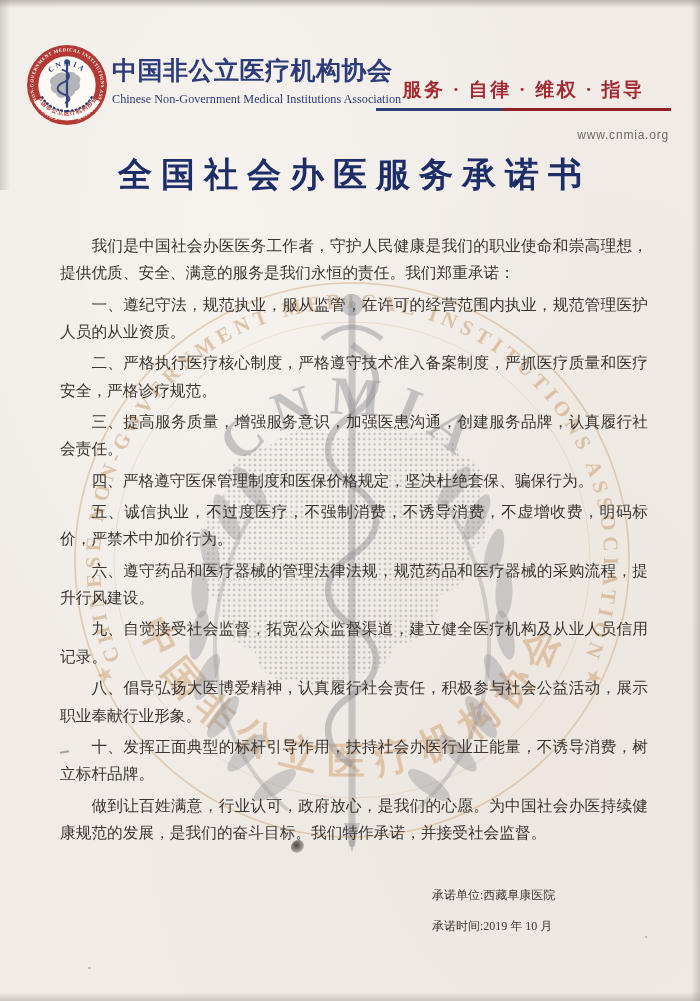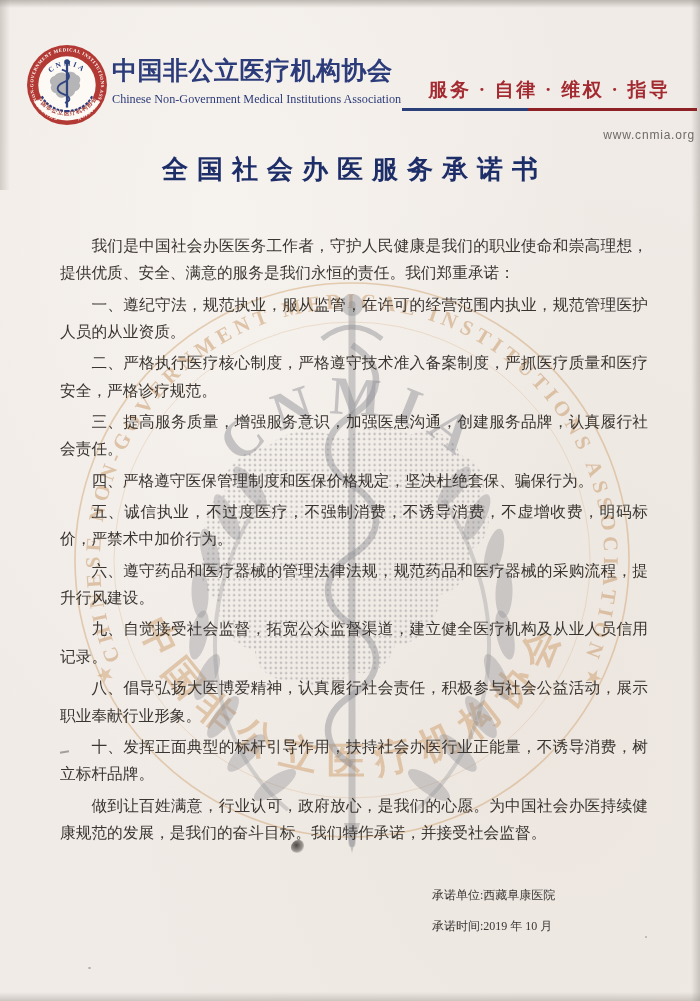--- a/index.html
+++ b/index.html
@@ -20,28 +20,28 @@
   .scan-top{position:absolute;top:0;left:0;right:0;height:8px;background:linear-gradient(180deg,rgba(148,141,135,.55),rgba(148,141,135,0));}
   .scan-left{position:absolute;top:0;left:0;width:10px;height:190px;background:linear-gradient(90deg,rgba(148,141,135,.35),rgba(148,141,135,0));}
   .scan-right{position:absolute;top:0;right:0;bottom:0;width:9px;background:linear-gradient(270deg,rgba(138,131,126,.38),rgba(138,131,126,0));}
   .scan-bottom{position:absolute;bottom:0;left:0;right:0;height:9px;background:linear-gradient(0deg,rgba(138,131,126,.35),rgba(138,131,126,0));}
 
   
   .logo{position:absolute;left:26px;top:44px;width:82px;height:82px;}
   .org-block{position:absolute;left:112px;top:54px;width:300px;}
   .org-cn{font-size:25px;font-weight:bold;color:#2c3c7a;letter-spacing:.5px;white-space:nowrap;}
   .org-en{font-size:12.2px;color:#2c3c7a;margin-top:5px;white-space:nowrap;}
-  .header-right{position:absolute;left:402px;top:77px;width:295px;}
+  .header-right{position:absolute;left:376px;top:77px;width:295px;}
   .slogan{font-size:19px;font-weight:bold;color:#a32a30;letter-spacing:2.5px;text-align:center;white-space:nowrap;}
   .divider{height:3px;margin-top:5px;background:linear-gradient(90deg,#2b4079 0%,#2b4079 42.7%,#8e2126 42.7%,#8e2126 100%);}
   .website{font-size:12px;color:#6e6a66;letter-spacing:.8px;text-align:right;margin-top:17px;padding-right:2px;font-family:"Liberation Sans","DejaVu Sans",sans-serif;}
 
   
   .doc-title{position:absolute;left:0;right:0;top:152px;text-align:center;
-    font-size:26px;font-weight:bold;color:#1d2d68;letter-spacing:9px;text-indent:9px;white-space:nowrap;}
+    font-size:34px;font-weight:bold;color:#1d2d68;letter-spacing:9px;text-indent:9px;white-space:nowrap;}
 
   
   .doc-body{position:absolute;left:56px;top:228px;width:596px;
     font-size:15.7px;line-height:27.35px;color:#3a3530;text-align:justify;}
   .doc-body p{margin:4px;text-indent:2em;}
 
   
   .signature{position:absolute;left:432px;top:880px;font-size:12px;line-height:31px;color:#3a3633;white-space:nowrap;}
 
   

